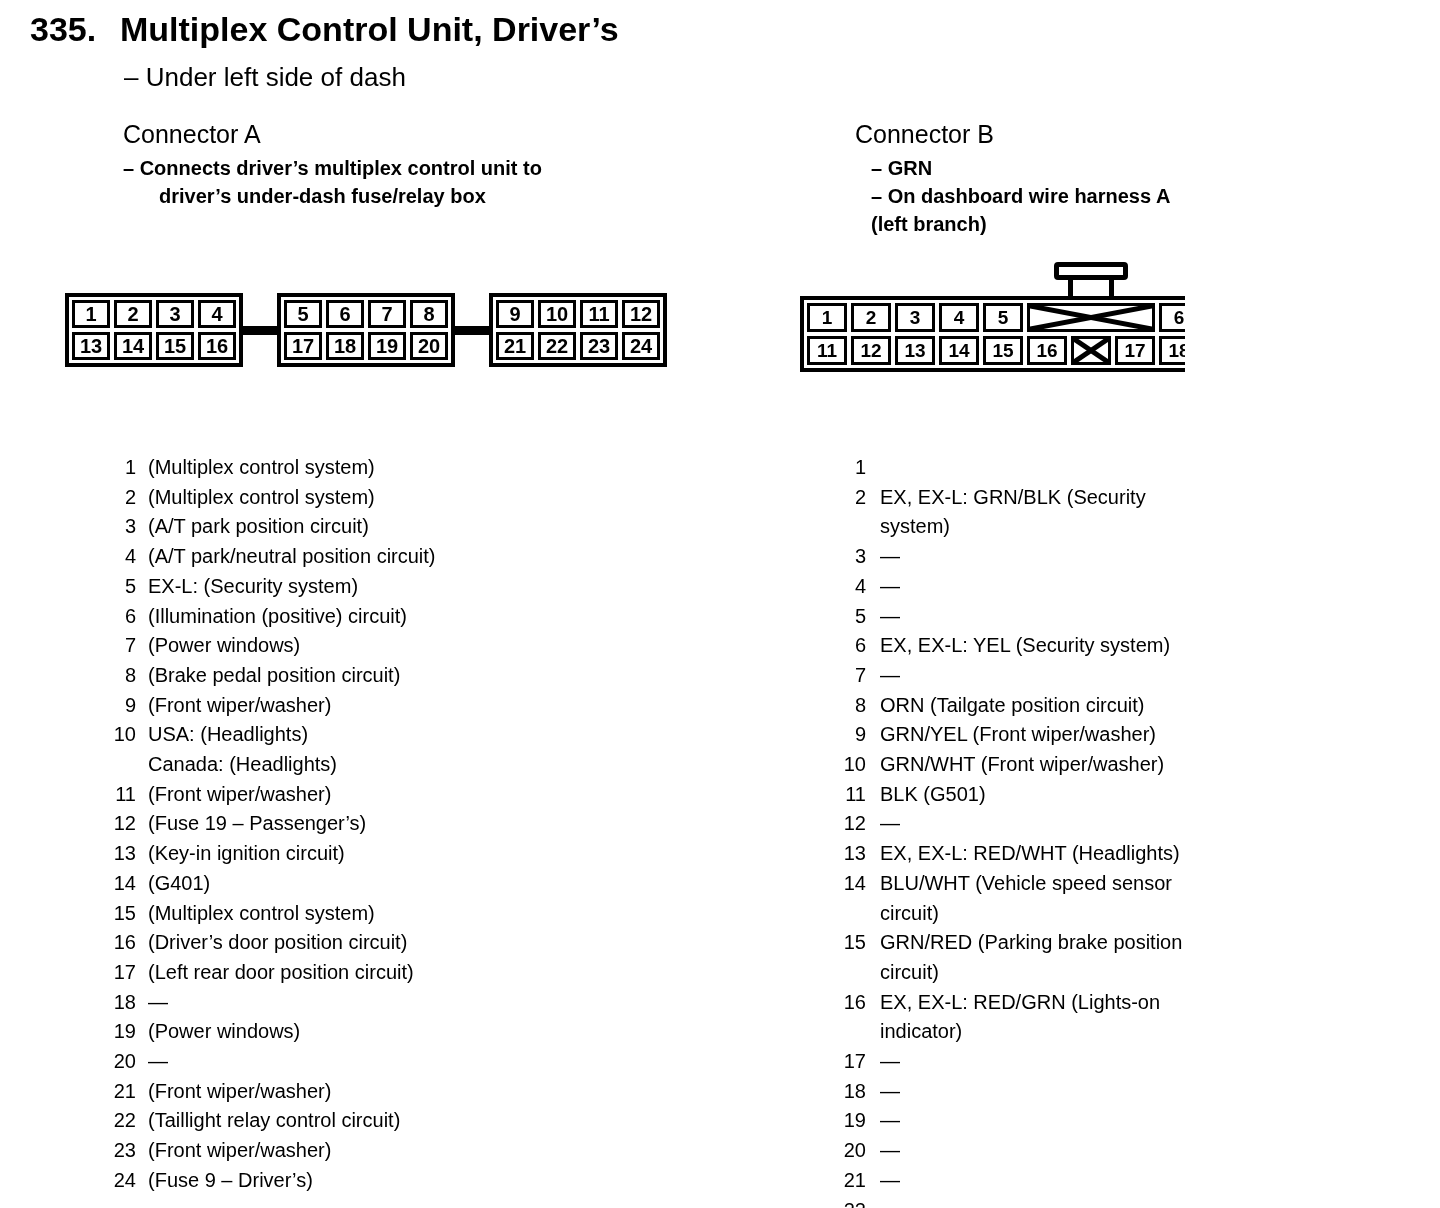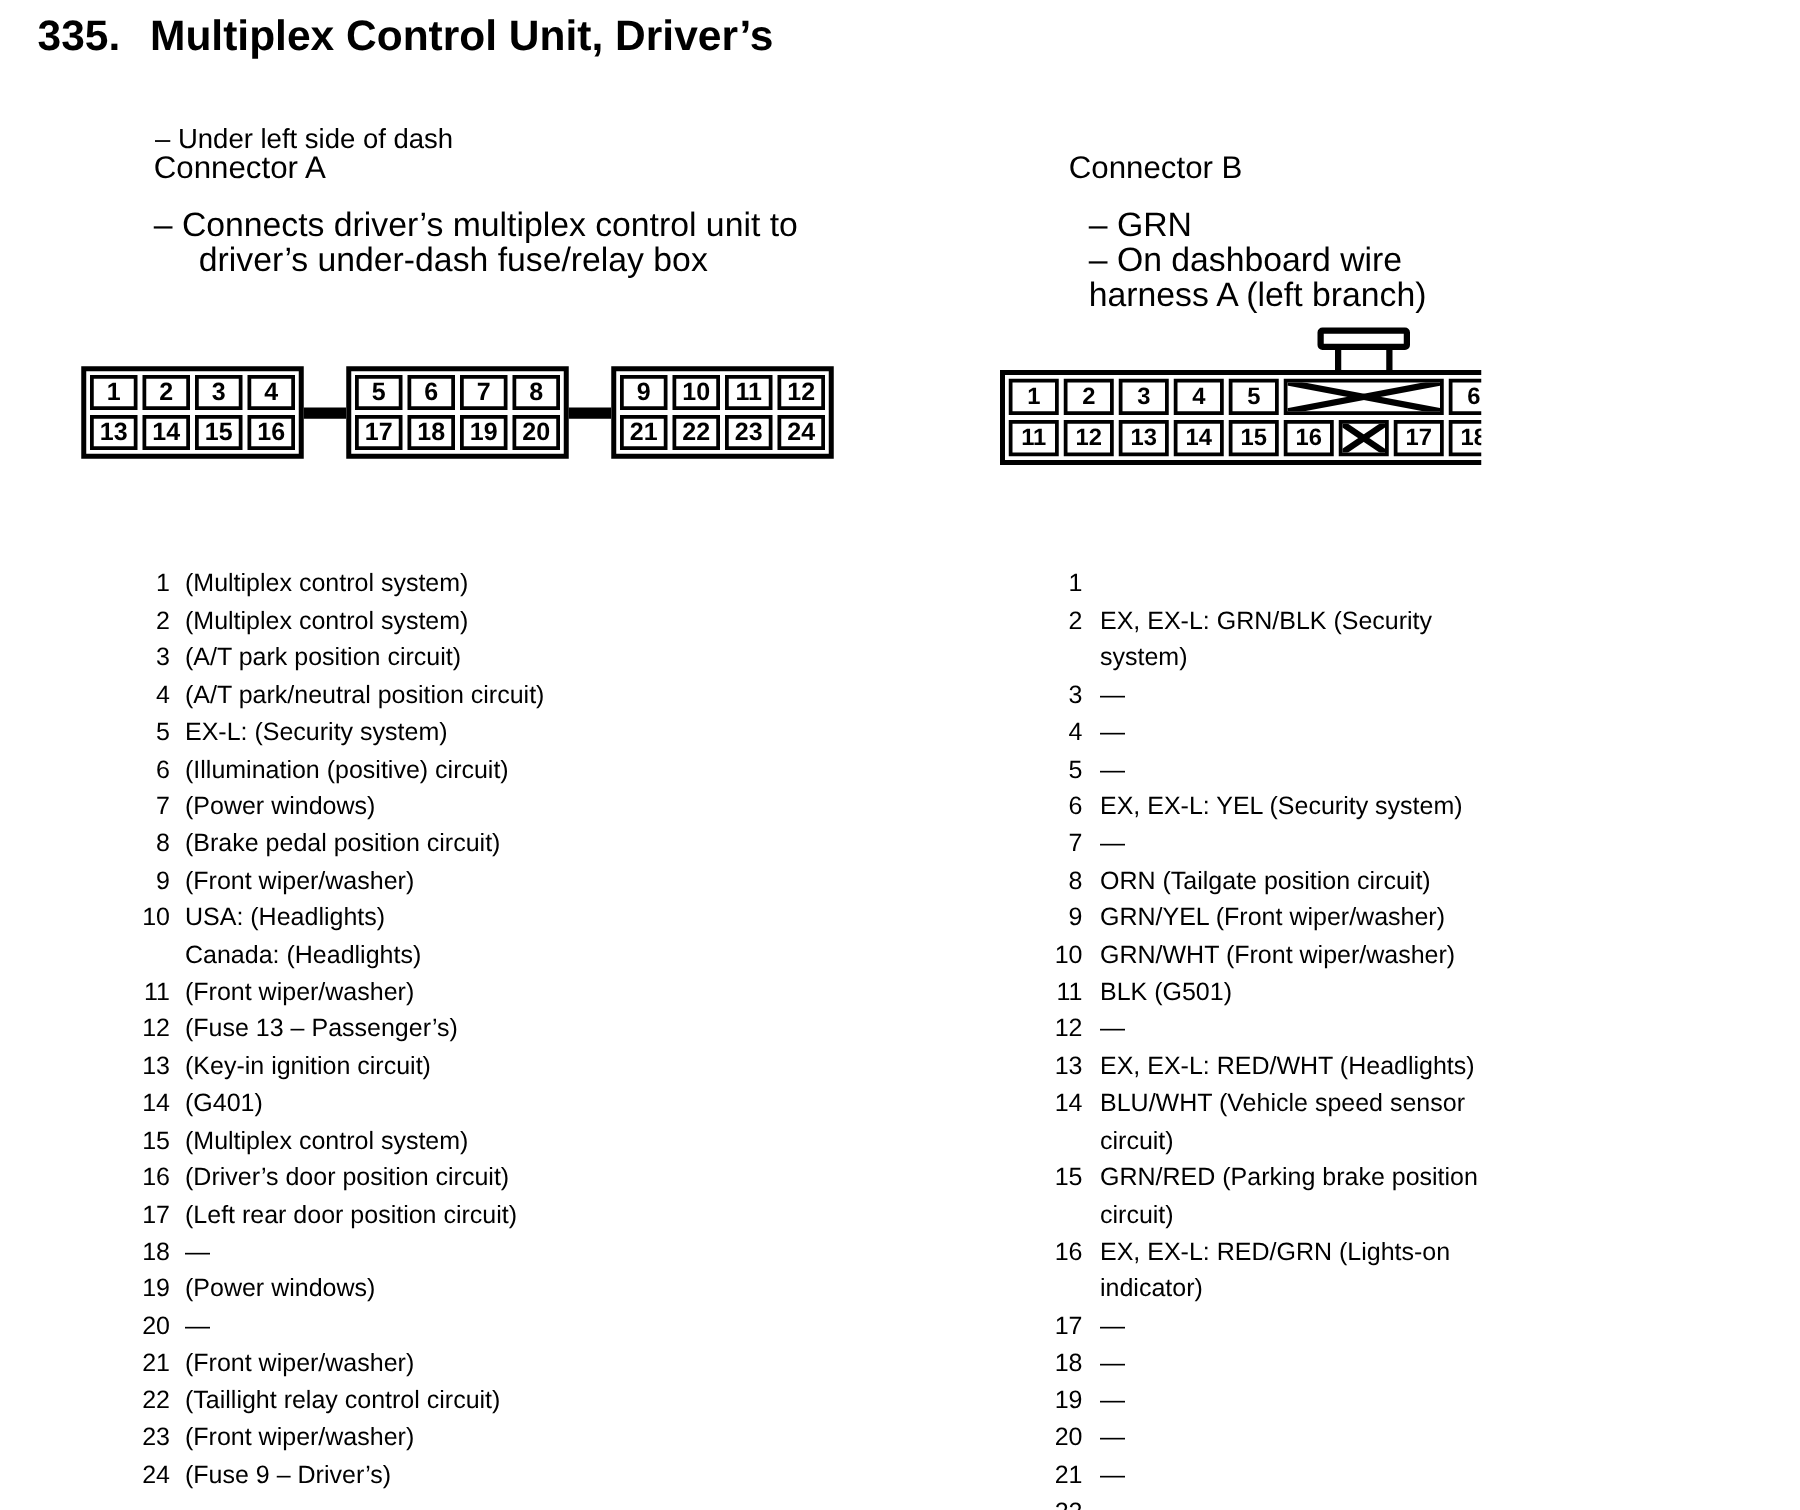--- a/index.html
+++ b/index.html
@@ -7,27 +7,27 @@
   body {
     width: 1440px; height: 1208px;
     background: #fff; color: #000;
     font-family: "Liberation Sans", sans-serif;
   }
   .page { position: relative; width: 1185px; height: 1208px; background: #fff; overflow: hidden; }
 
   .title-row { position: absolute; left: 30px; top: 10px; font-size: 34px; font-weight: bold; display: flex; }
   .title-num { width: 90px; flex: none; }
 
-  .subtitle { position: absolute; left: 124px; top: 62px; font-size: 22px; margin-top: 36px; }
+  .subtitle { position: absolute; left: 124px; top: 62px; font-size: 26px; }
 
   .conn-heading { position: absolute; top: 120px; font-size: 25px; font-weight: normal; }
   .heading-a { left: 123px; }
   .heading-b { left: 855px; }
 
-  .conn-desc { position: absolute; top: 166px; font-size: 27px; line-height: 28px; }
+  .conn-desc { position: absolute; top: 154px; font-size: 20px; line-height: 28px; font-weight: bold; }
   .desc-a { left: 123px; }
   .desc-b { left: 855px; margin-left: 16px; }
   .desc-indent { padding-left: 36px; }
 
   
   .connA { position: absolute; left: 65px; top: 293px; display: flex; align-items: center; }
   .blockA { border: 4px solid #000; padding: 3px; display: grid; grid-template-columns: repeat(4, 38px); gap: 4px; background: #fff; }
   .barA { width: 34px; height: 9px; background: #000; flex: none; }
   .pin { border: 3px solid #000; display: flex; align-items: center; justify-content: center; font-weight: bold; background: #fff; }
   .pinA { width: 38px; height: 28px; font-size: 20px; }
@@ -210,21 +210,21 @@
         <div class="pin-num">10</div>
         <div class="pin-desc">USA: (Headlights)
 Canada: (Headlights)</div>
       </div>
       <div class="pin-row">
         <div class="pin-num">11</div>
         <div class="pin-desc">(Front wiper/washer)</div>
       </div>
       <div class="pin-row">
         <div class="pin-num">12</div>
-        <div class="pin-desc">(Fuse 13 – Passenger’s)</div>
+        <div class="pin-desc">(Fuse 19 – Passenger’s)</div>
       </div>
       <div class="pin-row">
         <div class="pin-num">13</div>
         <div class="pin-desc">(Key-in ignition circuit)</div>
       </div>
       <div class="pin-row">
         <div class="pin-num">14</div>
         <div class="pin-desc">(G401)</div>
       </div>
       <div class="pin-row">

